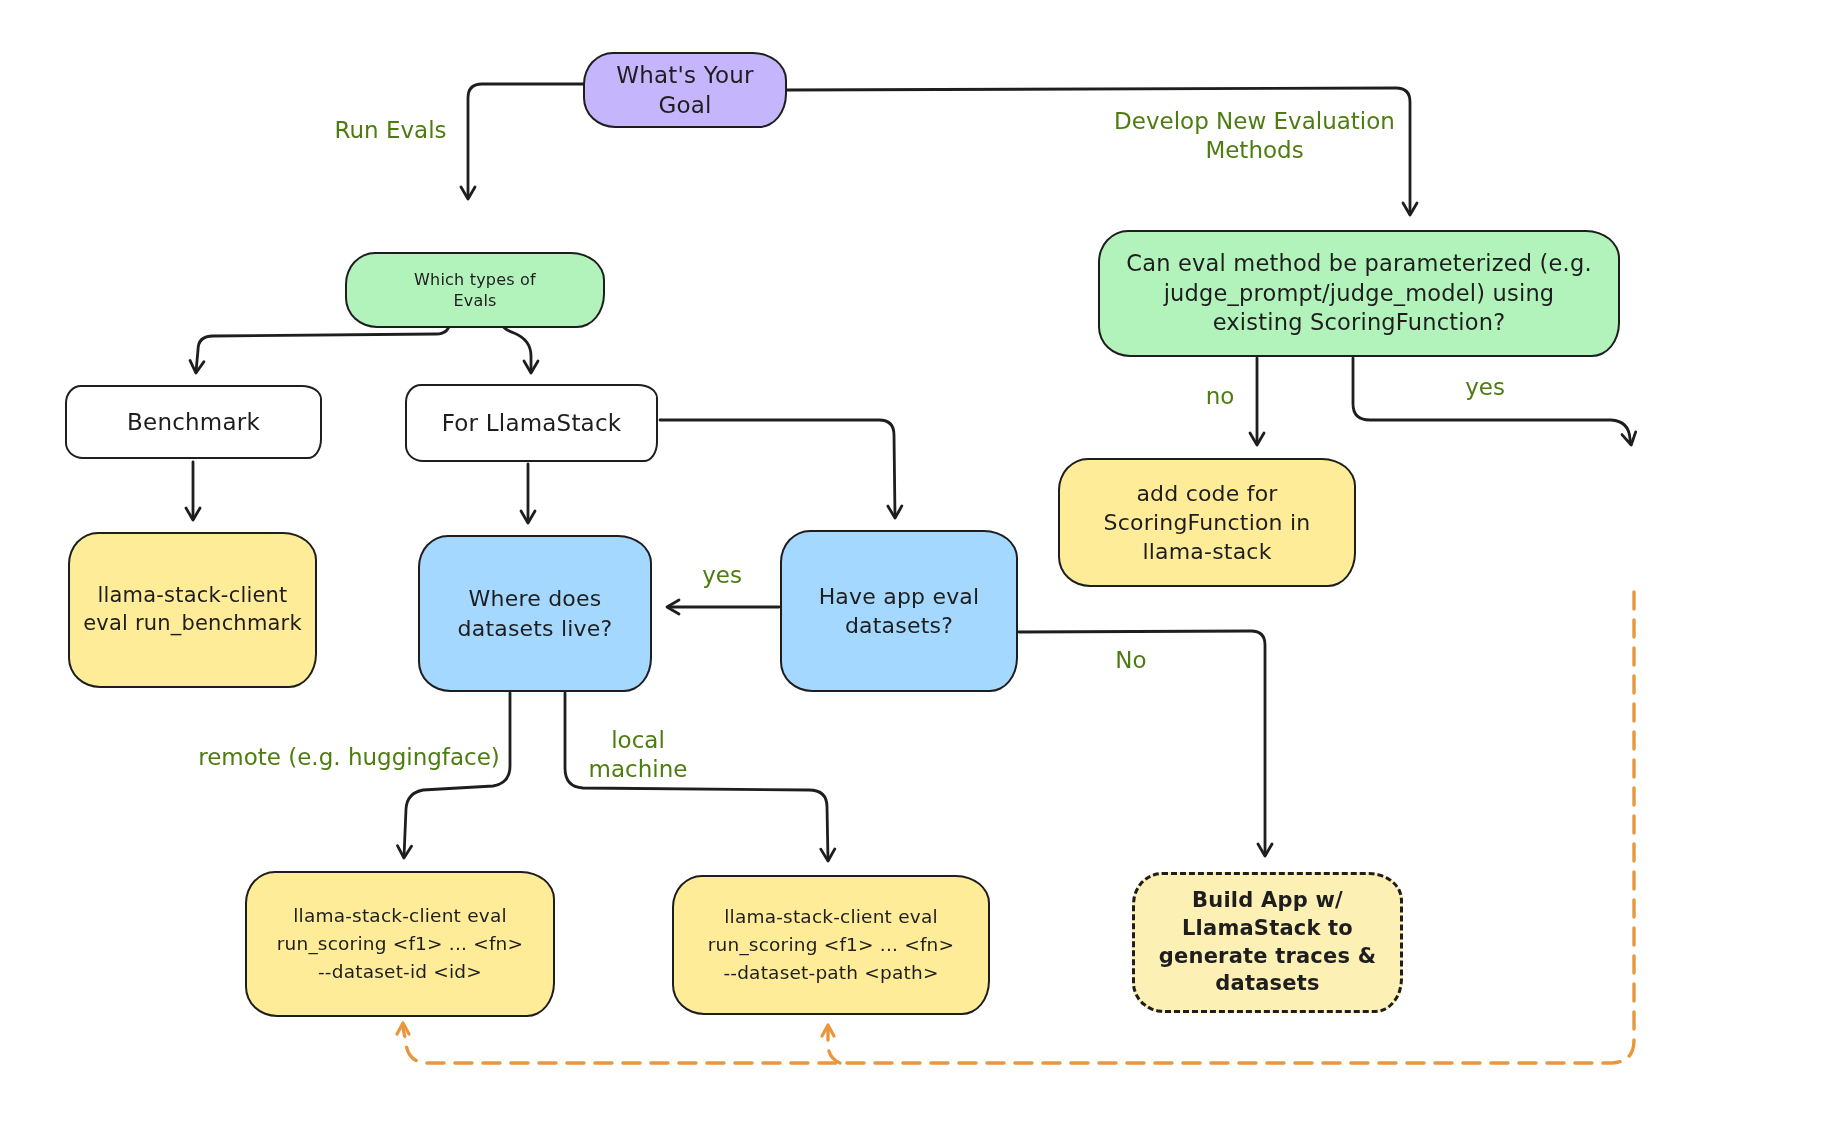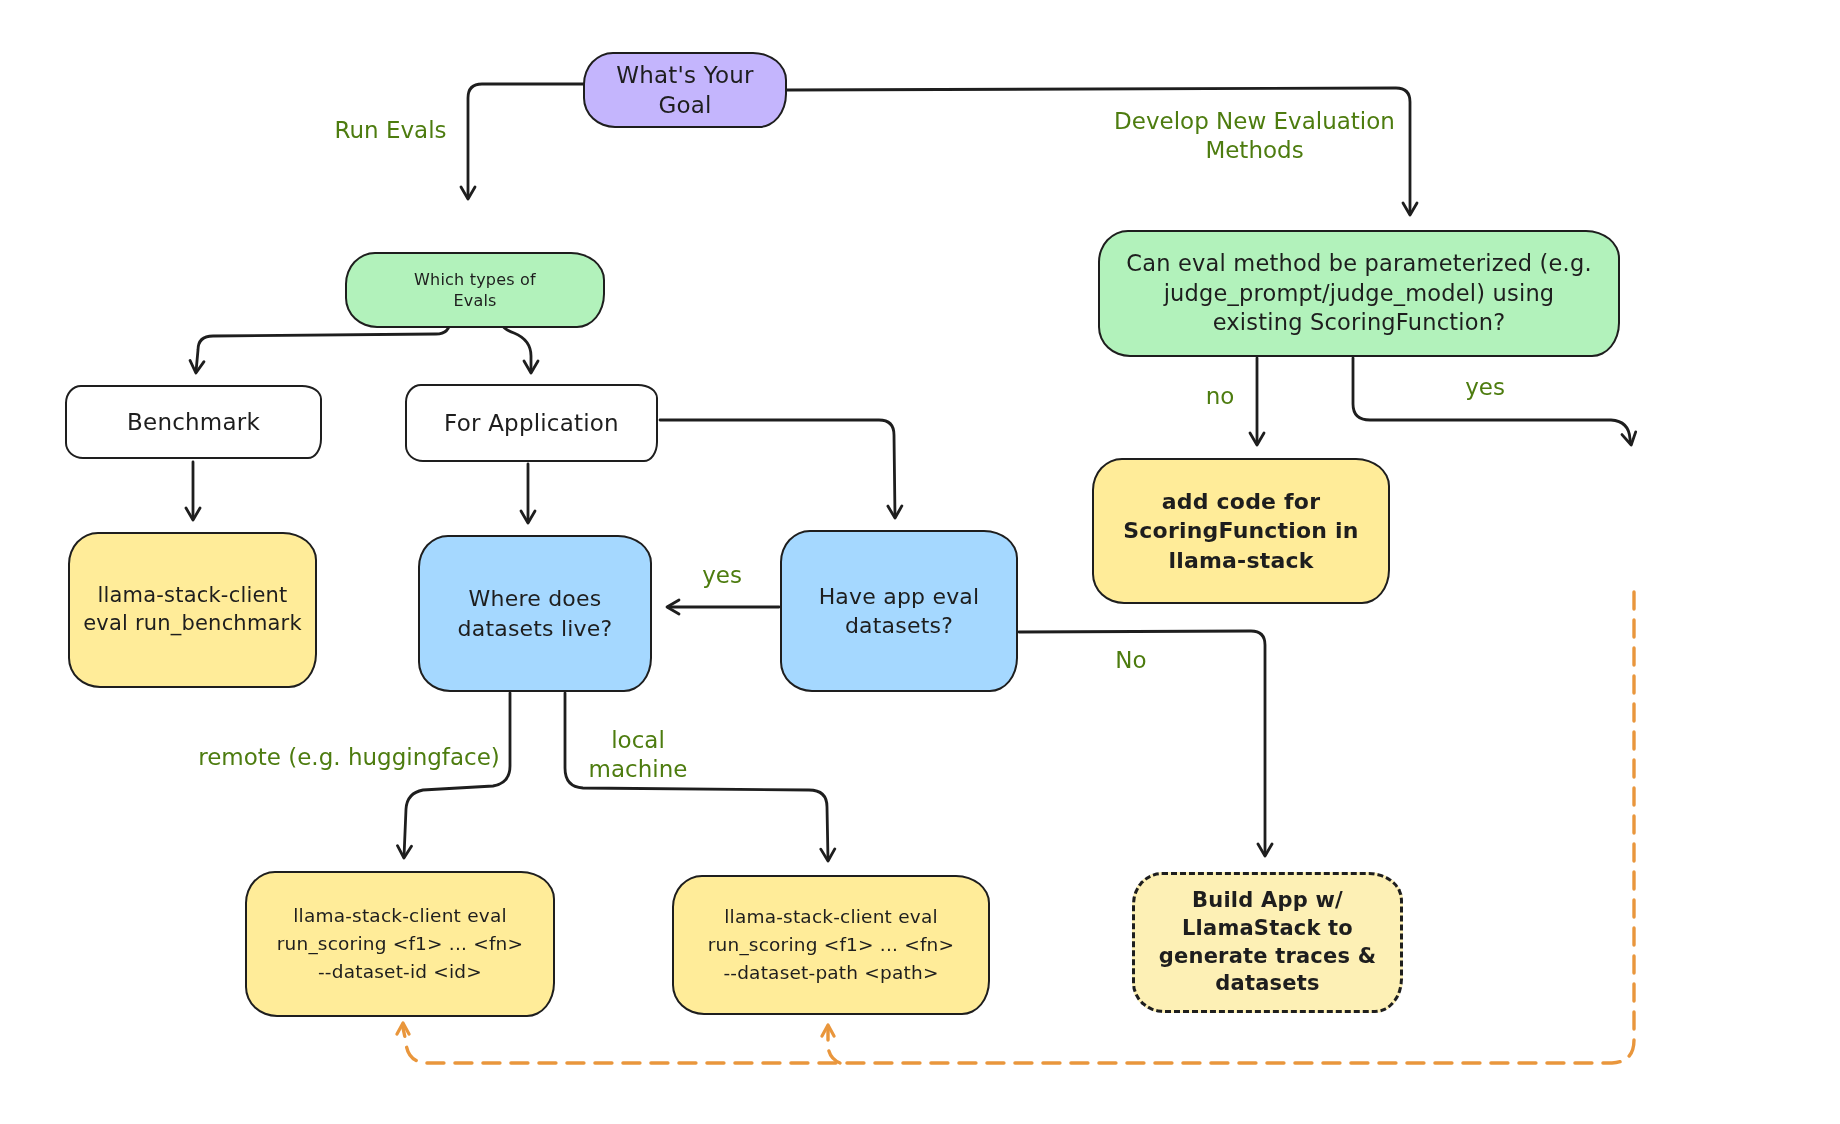--- a/index.html
+++ b/index.html
@@ -98,39 +98,39 @@
     <span>Can eval method be parameterized (e.g.
 judge_prompt/judge_model) using
 existing ScoringFunction?</span>
   </div>
 
   <div class="node white r-sm" style="left:65px;top:385px;width:257px;height:74px;font-size:23px;">
     <span>Benchmark</span>
   </div>
 
   <div class="node white r-sm" style="left:405px;top:384px;width:253px;height:78px;font-size:23px;">
-    <span>For Application</span>
+    <span>For LlamaStack</span>
   </div>
 
   <div class="node blue r-big" style="left:418px;top:535px;width:234px;height:157px;">
     <span>Where does
 datasets live?</span>
   </div>
 
   <div class="node yellow r-big" style="left:68px;top:532px;width:249px;height:156px;font-size:21px;">
     <span>llama-stack-client
 eval run_benchmark</span>
   </div>
 
   <div class="node blue r-big" style="left:780px;top:530px;width:238px;height:162px;">
     <span>Have app eval
 datasets?</span>
   </div>
 
-  <div class="node yellow r-big" style="left:1092px;top:458px;width:298px;height:146px;font-weight:bold;">
+  <div class="node yellow r-big" style="left:1058px;top:458px;width:298px;height:129px;">
     <span>add code for
 ScoringFunction in
 llama-stack</span>
   </div>
 
 
   <div class="node yellow r-big cmd" style="left:245px;top:871px;width:310px;height:146px;">
     <span>llama-stack-client eval
 run_scoring &lt;f1&gt; ... &lt;fn&gt;
 --dataset-id &lt;id&gt;</span>

